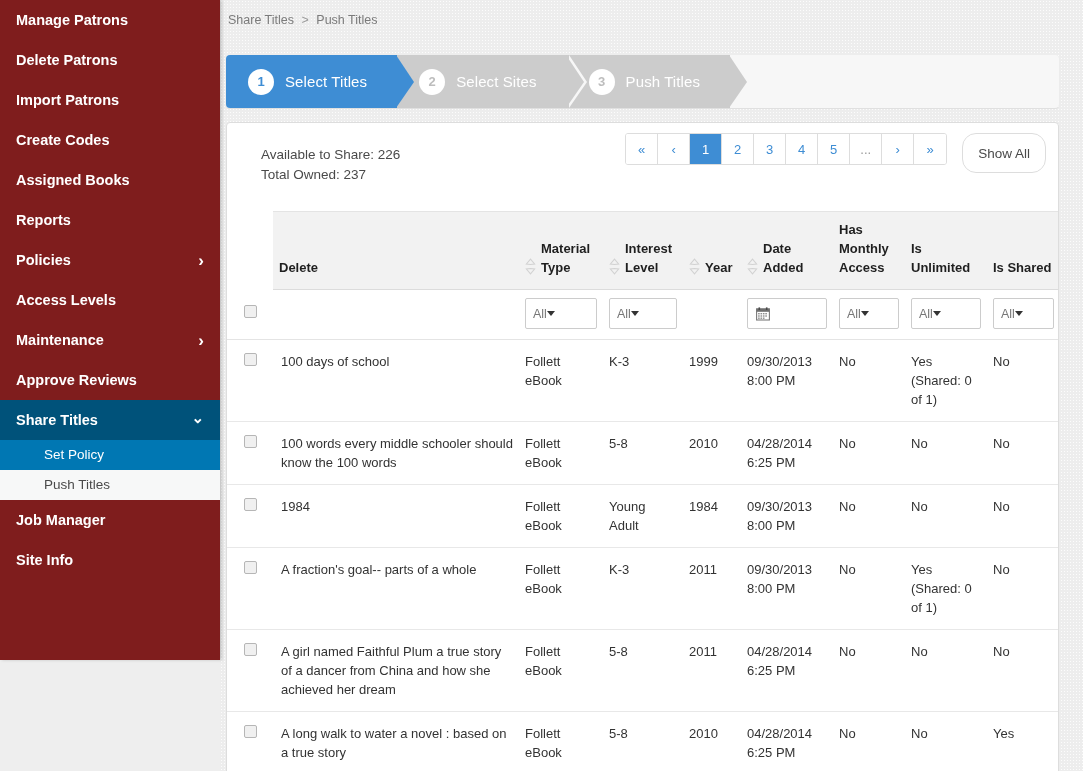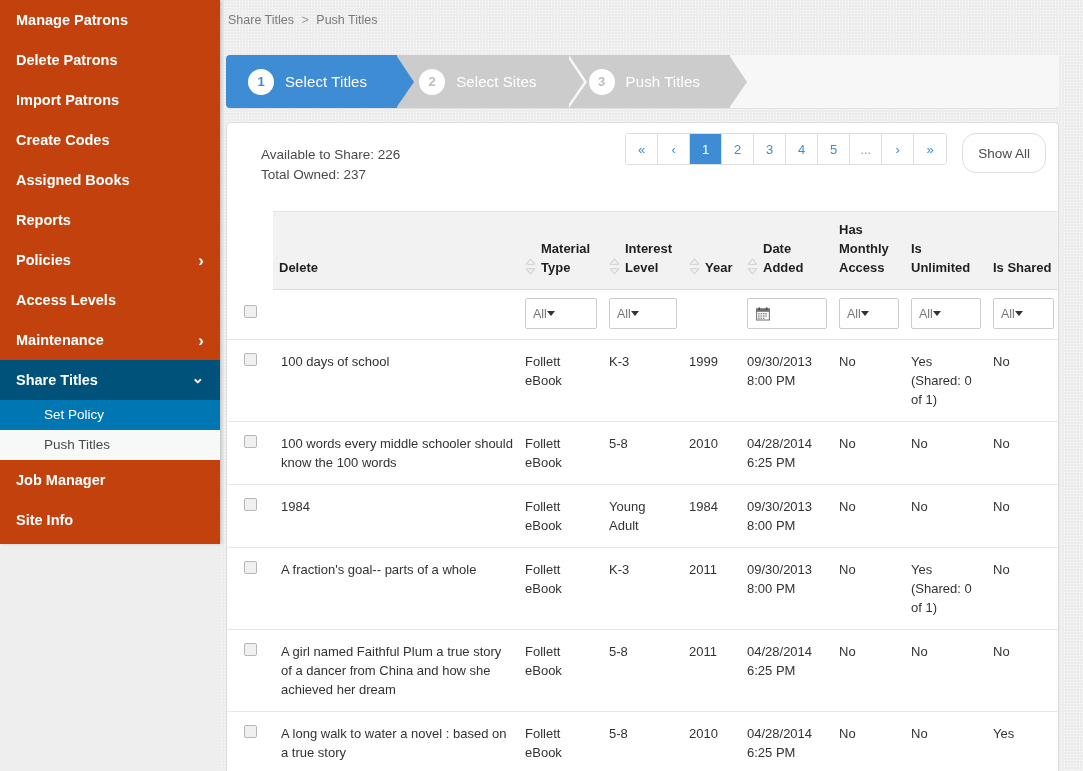--- a/index.html
+++ b/index.html
@@ -7,22 +7,22 @@
     margin: 0; padding: 0;
     width: 1083px; height: 771px;
     overflow: hidden;
     font-family: "Liberation Sans", sans-serif;
     background: #eeeeee;
   }
   #app { position: relative; width: 1083px; height: 771px; display: flex; }
 
   
   #sidebar {
-    width: 220px; min-width: 220px; height: 544px;
-    background: #c2410c;
+    width: 220px; min-width: 220px; height: 660px;
+    background: #7f1d1d;
     overflow: hidden;
     position: relative;
     box-shadow: 2px 0 3px rgba(0,0,0,0.18);
     z-index: 5;
   }
   .nav-item {
     height: 40px; line-height: 40px;
     padding: 0 16px 0 16px;
     color: #ffffff;
     font-size: 14.5px;
@@ -321,20 +321,23 @@
       <div class="nav-item">
         <span class="nav-label">Policies</span>
         <span class="chev right"></span>
       </div>
       <div class="nav-item">
         <span class="nav-label">Access Levels</span>
       </div>
       <div class="nav-item">
         <span class="nav-label">Maintenance</span>
         <span class="chev right"></span>
+      </div>
+      <div class="nav-item">
+        <span class="nav-label">Approve Reviews</span>
       </div>
       <div class="nav-item expanded">
         <span class="nav-label">Share Titles</span>
         <span class="chev down"></span>
       </div>
       <div class="subnav-item">Set Policy</div>
       <div class="subnav-item active">Push Titles</div>
       <div class="nav-item">
         <span class="nav-label">Job Manager</span>
       </div>

